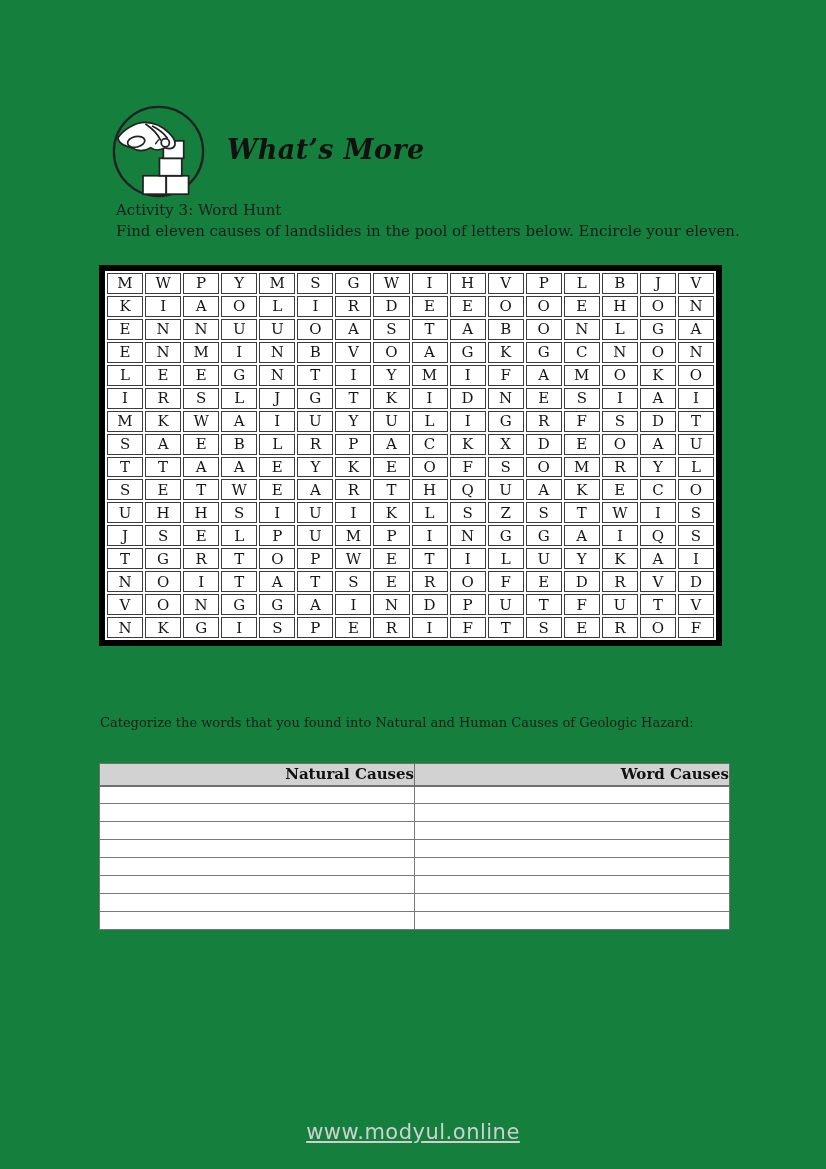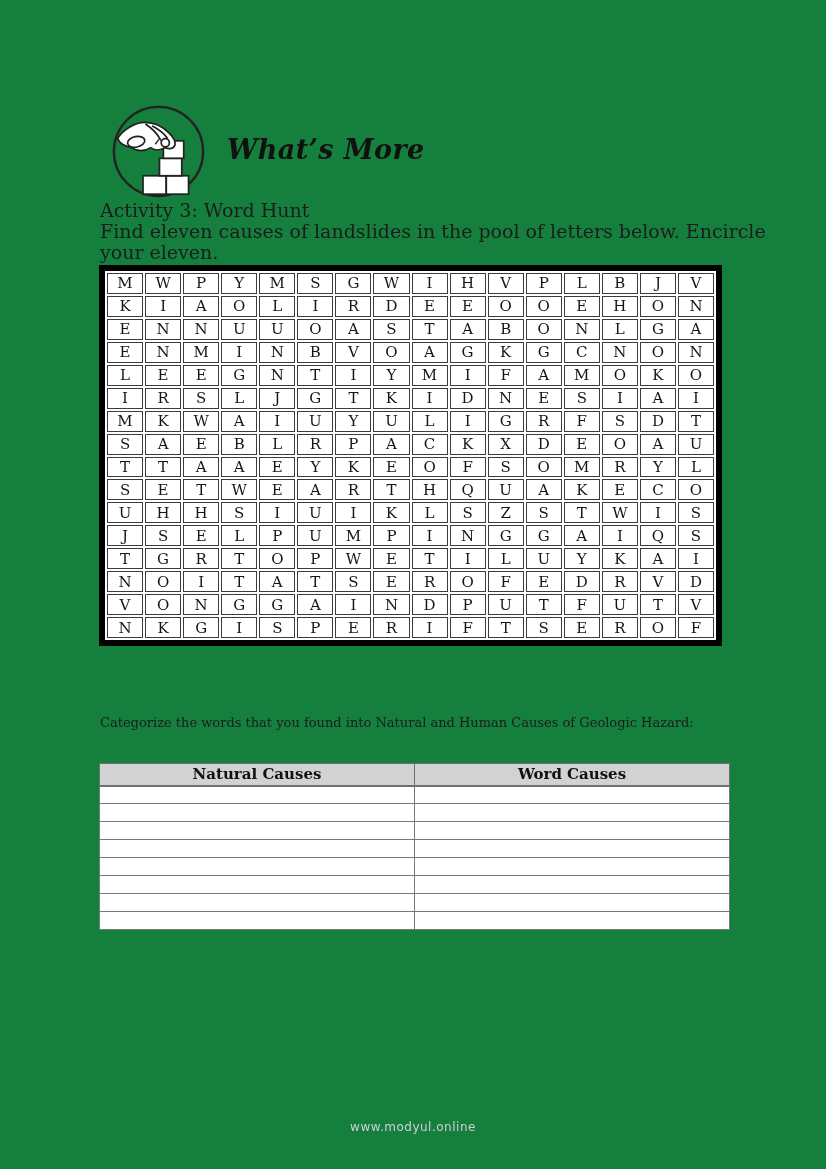--- a/index.html
+++ b/index.html
@@ -30,24 +30,24 @@
     font-size: 27px;
     font-weight: bold;
     font-style: italic;
     letter-spacing: 0.4px;
     color: #111;
   }
 
   
   .activity-block {
     position: absolute;
-    left: 100px;
+    left: 116px;
     top: 200px;
     width: 680px;
-    font-size: 19px;
+    font-size: 15px;
     line-height: 21px;
   }
 
   
   .grid-wrap {
     position: absolute;
     left: 99px;
     top: 265px;
     width: 623px;
     height: 381px;
@@ -90,40 +90,41 @@
     border-collapse: collapse;
     table-layout: fixed;
   }
   table.cat-table th {
     background: #d2d2d2;
     border: 1px solid #6f6f6f;
     border-bottom: 2px solid #6f6f6f;
     font-size: 15px;
     font-weight: bold;
     height: 22px;
-    text-align: center;
+    text-align: right;
     color: #111;
   }
   table.cat-table td {
     border: 1px solid #787878;
     height: 18px;
     background: #ffffff;
   }
 
   
   .footer {
     position: absolute;
     left: 0;
     top: 1120px;
     width: 100%;
     text-align: center;
     font-family: "DejaVu Sans", "Liberation Sans", sans-serif;
-    font-size: 12px;
+    font-size: 21px;
     color: #cfcfcf;
     letter-spacing: 0.5px;
+    text-decoration: underline;
   }
 </style>
 </head>
 <body>
 
 <div class="page">
 
   <div class="icon-wrap">
     <svg viewBox="0 0 100 100" width="97" height="97" aria-hidden="true">
       <circle cx="50" cy="50" r="46" fill="none" stroke="#222" stroke-width="2.4"></circle>

